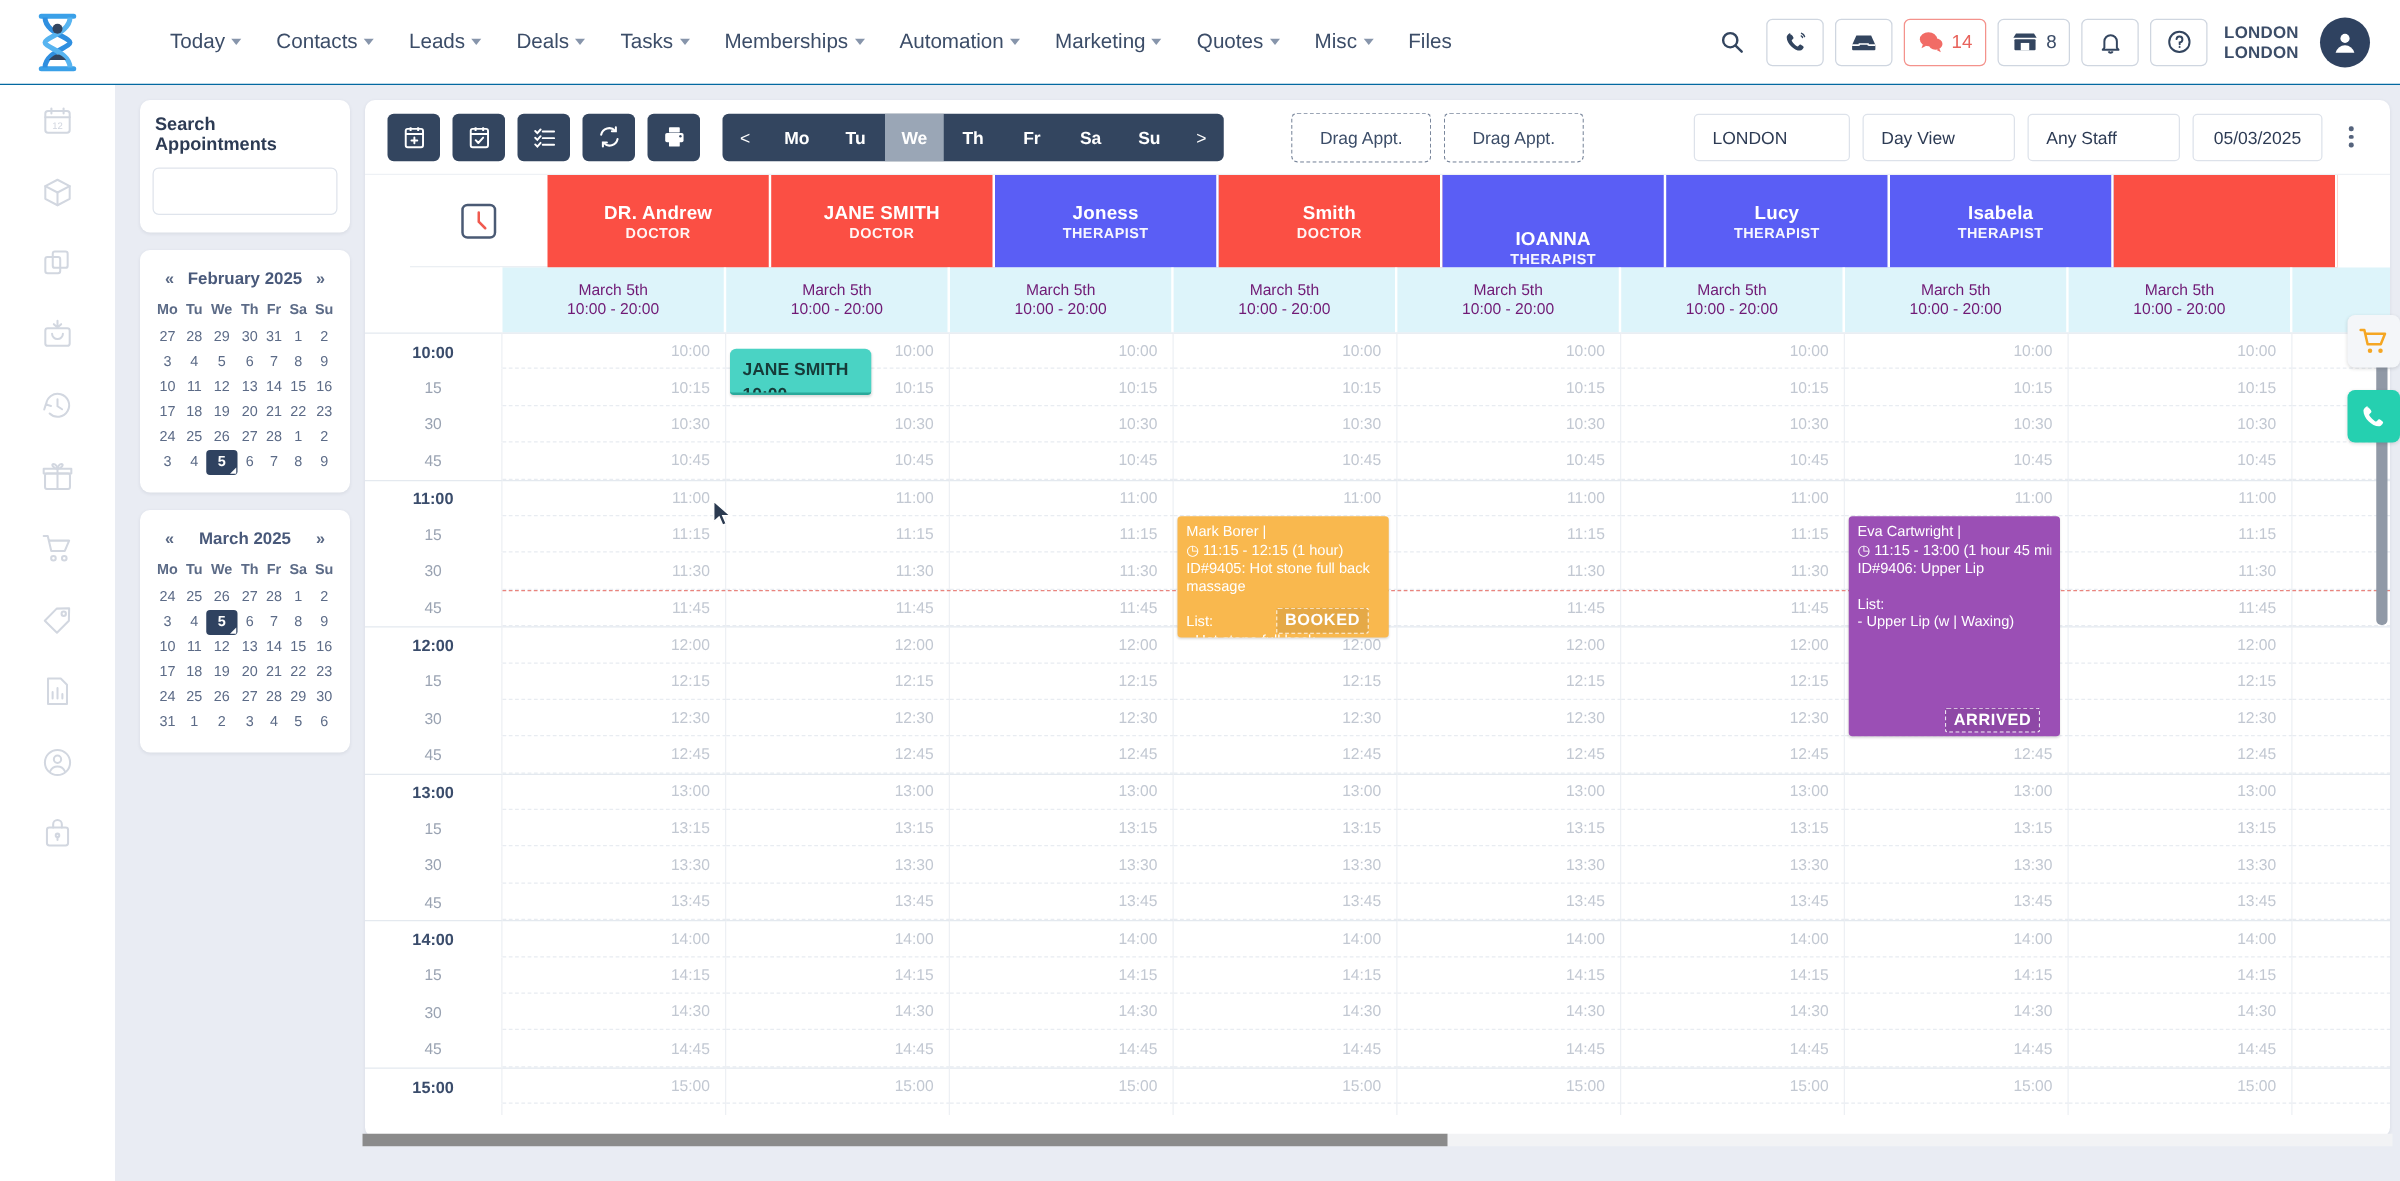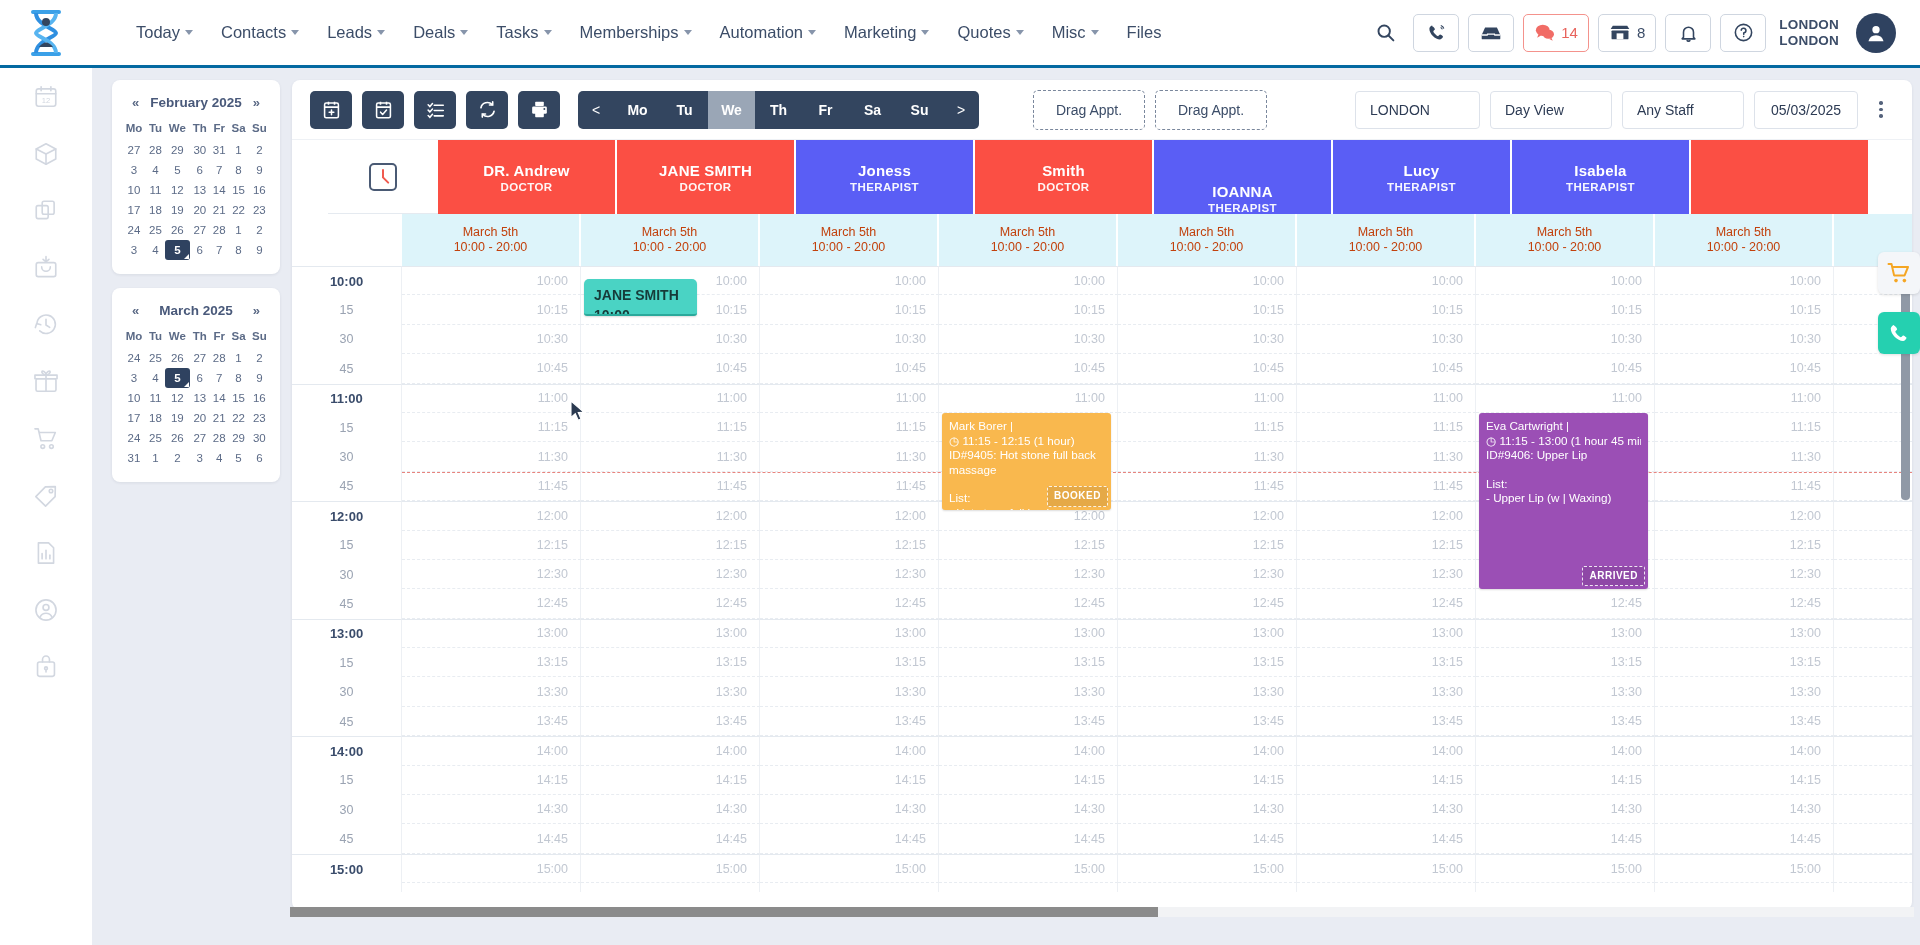--- a/index.html
+++ b/index.html
@@ -6,21 +6,21 @@
   html, body {
     width: 1920px; height: 945px;
     font-family: "Liberation Sans", sans-serif;
     background: #e9ecf3;
     overflow: hidden;
   }
   
   .topnav {
     position: absolute; top: 0; left: 0; width: 1920px; height: 68px;
     background: #ffffff; display: flex; align-items: center;
-    border-bottom: 3px solid #0369a1; z-index: 40;
+    border-bottom: 1px solid #0369a1; z-index: 40;
   }
   .logo-box {
     width: 92px; height: 68px; display: flex; align-items: center;
     justify-content: center;
   }
   .logo-mark { width: 42px; height: 48px; }
   .nav-items { display: flex; align-items: center; margin-left: 30px; gap: 0px; }
   .nav-item {
     display: flex; align-items: center; gap: 5px;
     font-size: 16.5px; color: #3c4d68; padding: 8px 14px;
@@ -150,21 +150,21 @@
     width: 179px; min-width: 179px; color: #fff; display: flex;
     flex-direction: column; align-items: center; justify-content: center;
     border-right: 2px solid #fff; cursor: pointer;
   }
   .hstaff .nm { font-size: 15px; font-weight: 700; letter-spacing: .2px; }
   .hstaff .rl { font-size: 11.5px; font-weight: 600; letter-spacing: .4px; margin-top: 2px; opacity: .95; }
   .hdates { display: flex; height: 52px; }
   .hdate {
     width: 179px; min-width: 179px; background: #ddf4fa;
     display: flex; flex-direction: column; align-items: center; justify-content: center;
-    border-right: 2px solid #fff; font-size: 12.5px; color: #c2410c; line-height: 15px;
+    border-right: 2px solid #fff; font-size: 12.5px; color: #701a75; line-height: 15px;
   }
   .hdate.corner { width: 110px; min-width: 110px; background: #fff; }
   .body-rows { position: relative; }
   .trow { display: flex; height: 29.4px; }
   .tgut {
     width: 110px; min-width: 110px; display: flex; align-items: center;
     justify-content: center; font-size: 12.5px; color: #9aa3b2;
     border-right: 1px solid #edf0f4; background: #fff;
   }
   .trow.hour .tgut { color: #3a4c6b; font-weight: 700; font-size: 13px; }
@@ -179,21 +179,21 @@
   .tcell.empty { color: transparent; cursor: default; }
   
   .appt {
     position: absolute; border-radius: 3px; color: #fff; padding: 6px 7px;
     font-size: 11.7px; line-height: 14.6px; overflow: hidden; cursor: pointer;
     box-shadow: 0 1px 2px rgba(0,0,0,.14);
   }
   .appt .line { white-space: nowrap; overflow: hidden; }
   .appt .wrapline { white-space: normal; }
   .status {
-    position: absolute; right: 3px; bottom: 3px; font-size: 10px;
+    position: absolute; right: 16px; bottom: 3px; font-size: 13px;
     font-weight: 700; letter-spacing: .5px; padding: 2px 6px;
     border: 1px dashed rgba(255,255,255,.85); border-radius: 2px;
     background: rgba(0,0,0,.08);
   }
   .appt.teal {
     background: #4ad3c4; color: #163b39; font-weight: 700; font-size: 14px;
     line-height: 20px; border-radius: 5px 5px 3px 3px;
     border-bottom: 2px solid #2aa99b; padding: 6px 10px;
   }
   .nowline {
@@ -425,20 +425,24 @@
       <svg width="26" height="26" viewBox="0 0 24 24" fill="none" stroke="currentColor" stroke-width="1.5" stroke-linecap="round" stroke-linejoin="round">
         <rect x="4.2" y="7.4" width="15.6" height="13.2" rx="1.8"></rect>
         <path d="M8.8 7.4 V5 a3.2 3.2 0 0 1 6.4 0 v2.4"></path>
         <circle cx="12" cy="13.2" r="1.3"></circle>
         <path d="M12 14.2 v2.4"></path>
       </svg>
     </div>
   </div>
 
 <div class="sidebar">
+  <div class="card">
+    <div class="card-title">Search Appointments</div>
+    <input class="search-input" placeholder="" style="">
+  </div>
   <div id="mini-cals">
       <div class="card">
         <div class="mini-cal-head">
           <span class="mini-nav">«</span>
           <span>February 2025</span>
           <span class="mini-nav">»</span>
         </div>
         <table class="mini">
           <thead>
             <tr>

